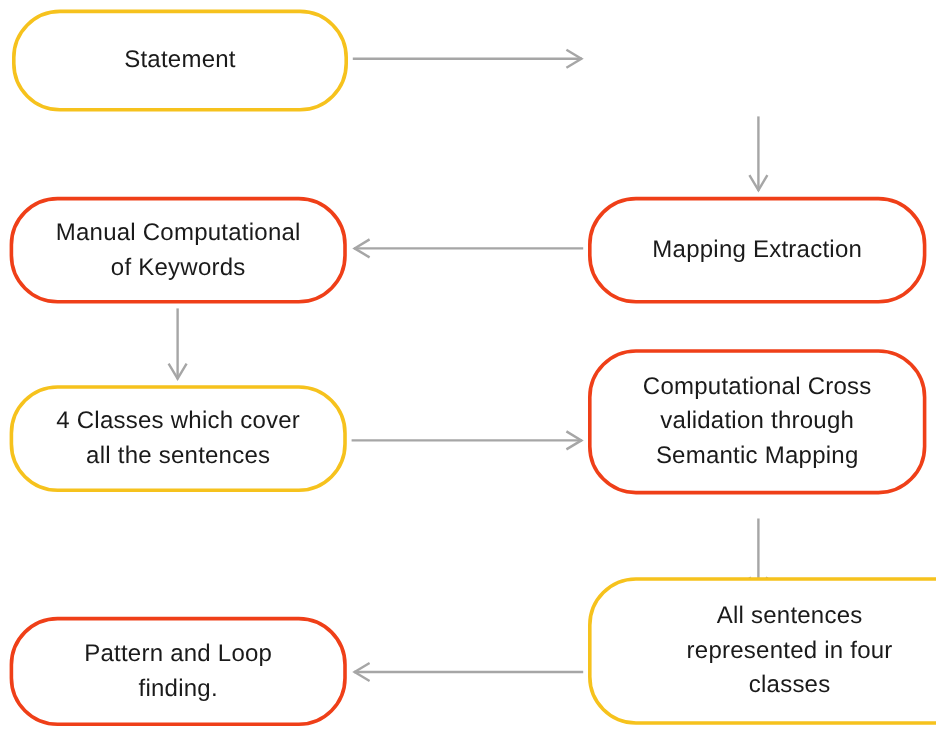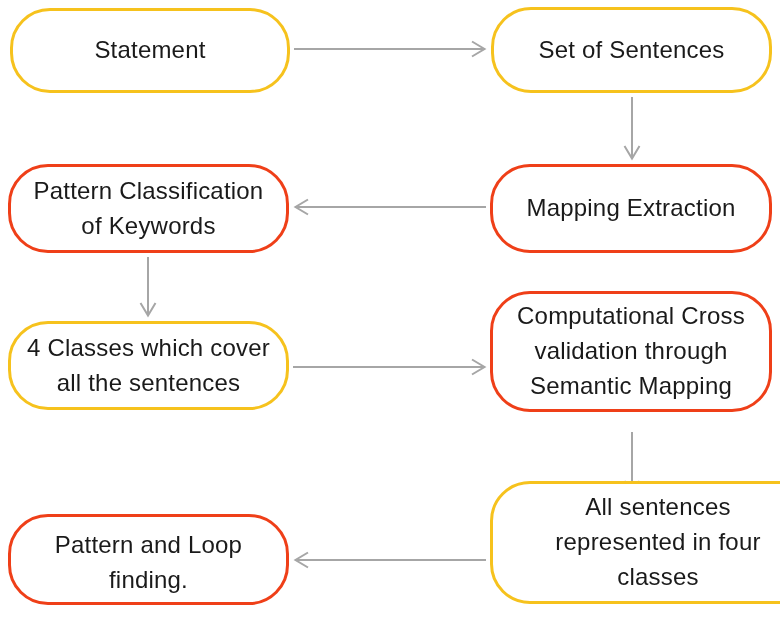--- a/index.html
+++ b/index.html
@@ -29,21 +29,21 @@
     display: flex;
     align-items: center;
     justify-content: center;
     text-align: center;
     padding: 4px 14px;
   }
   .node-yellow { border-color: var(--yellow-border, #F6C21D); }
   .node-red    { border-color: var(--red-border, #EF3F18); }
   .node-label {
     white-space: pre-line;
-    font-size: 24px;
+    font-size: 20px;
     line-height: 1.45;
     color: var(--text, #1a1a1a);
     letter-spacing: 0.2px;
   }
   svg.edges {
     position: absolute;
     inset: 0;
     pointer-events: none;
   }
   .edge {
@@ -56,21 +56,21 @@
     stroke-width: 2;
     fill: none;
   }
   
   #n-statement      { left: 10px;  top: 8px;   width: 280px; height: 85px;  }
   #n-set-sentences  { left: 491px; top: 7px;   width: 281px; height: 86px;  }
   #n-manual-class   { left: 8px;   top: 164px; width: 281px; height: 89px;  }
   #n-keyword-extr   { left: 490px; top: 164px; width: 282px; height: 89px;  }
   #n-four-classes   { left: 8px;   top: 321px; width: 281px; height: 89px; align-items: center;  }
   #n-comp-cross     { left: 490px; top: 291px; width: 282px; height: 121px; }
-  #n-pattern-loop   { left: 8px;   top: 514px; width: 281px; height: 91px; align-items: flex-end;  }
+  #n-pattern-loop   { left: 8px;   top: 514px; width: 281px; height: 91px;  }
   #n-all-sentences  { left: 490px; top: 481px; width: 336px; height: 123px; }
 </style>
 </head>
 <body>
 
 <div class="canvas">
 
   <svg class="edges" width="780" height="626" viewBox="0 0 780 626">
     <defs>
       <marker id="chevron" markerUnits="userSpaceOnUse" markerWidth="22" markerHeight="22" viewBox="0 0 22 22" refX="18" refY="11" orient="auto">
@@ -83,26 +83,23 @@
     <line class="edge" x1="148" y1="257" x2="148" y2="316" marker-end="url(#chevron)"></line>
     <line class="edge" x1="293" y1="367" x2="485" y2="367" marker-end="url(#chevron)"></line>
     <line class="edge" x1="632" y1="432" x2="632" y2="494" marker-end="url(#chevron)"></line>
     <line class="edge" x1="486" y1="560" x2="295" y2="560" marker-end="url(#chevron)"></line>
   </svg>
 
   <div class="node node-yellow" id="n-statement">
     <span class="node-label">Statement</span>
   </div>
 
-  <div class="node node-yellow" id="n-set-sentences">
-    <span class="node-label">Set of Sentences</span>
-  </div>
 
   <div class="node node-red" id="n-manual-class">
-    <span class="node-label">Pattern Classification
+    <span class="node-label">Manual Computational
 of Keywords</span>
   </div>
 
   <div class="node node-red" id="n-keyword-extr">
     <span class="node-label">Mapping Extraction</span>
   </div>
 
   <div class="node node-yellow" id="n-four-classes">
     <span class="node-label">4 Classes which cover
 all the sentences</span>

